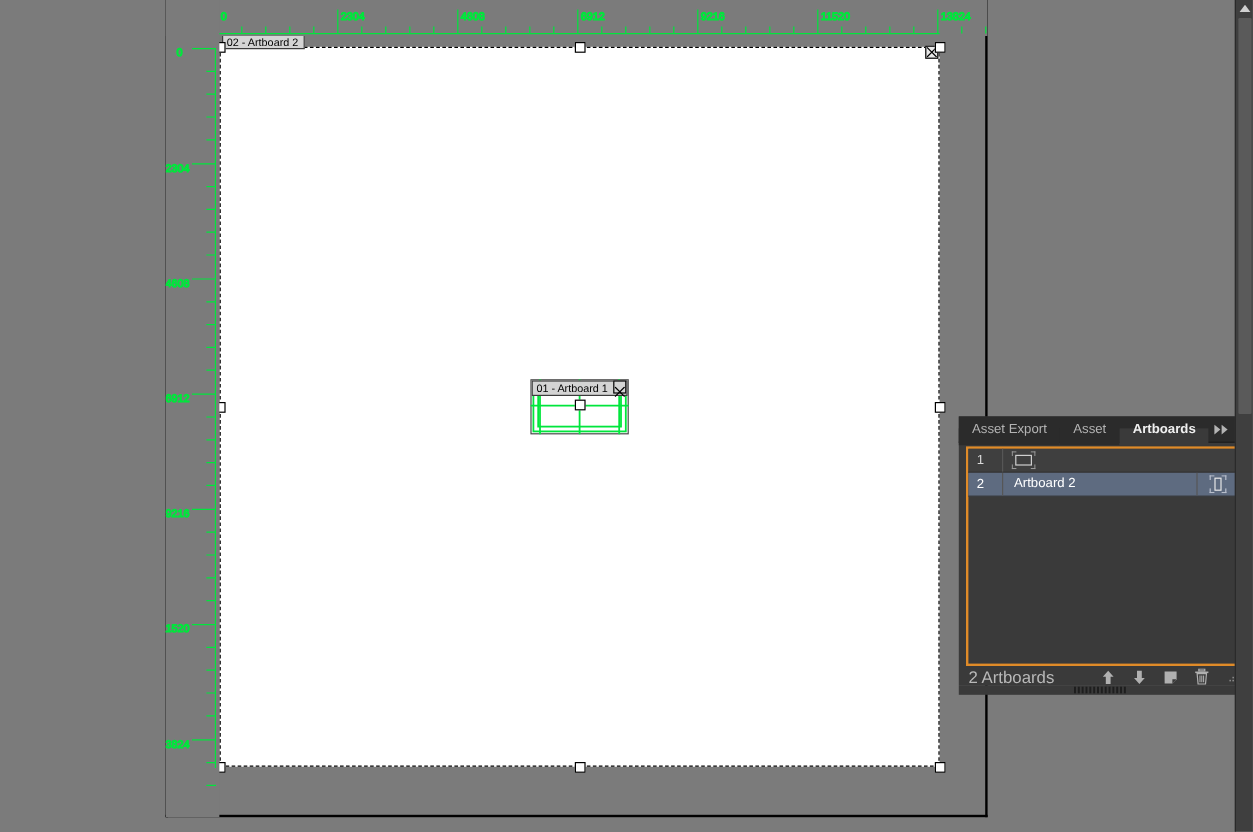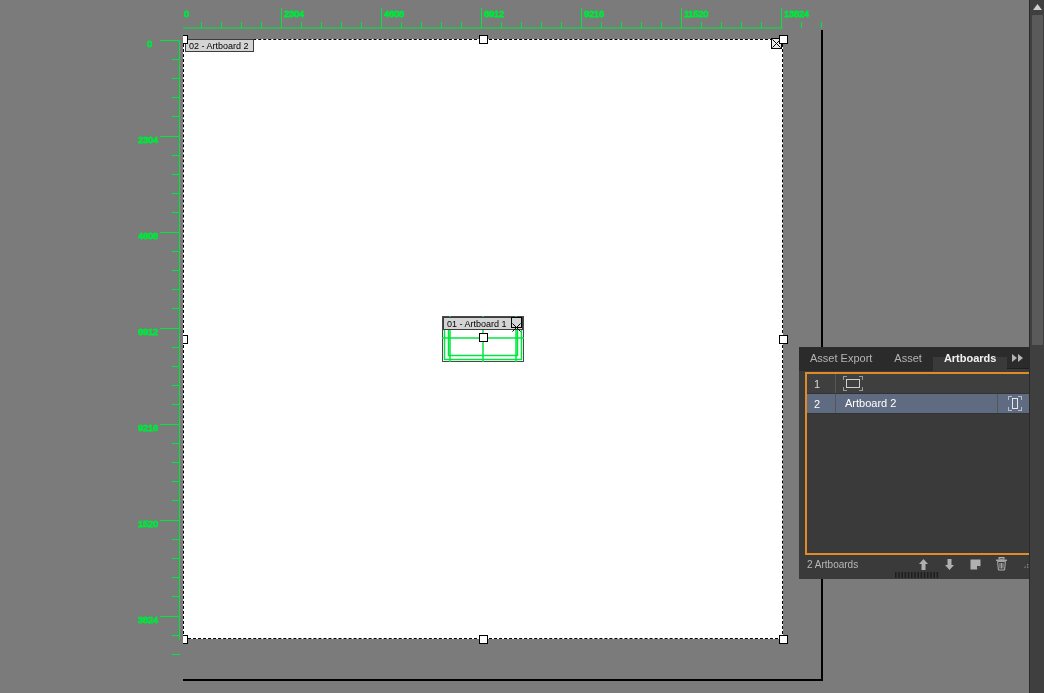--- a/index.html
+++ b/index.html
@@ -69,21 +69,21 @@
     content: "";
     position: absolute;
     inset: 0;
     border: 1px dashed #000;
   }
 
   
   #artboard2-label {
     position: absolute;
     left: 183px;
-    top: 39px;
+    top: 28px;
     height: 13px;
     padding: 0 4px 0 3px;
     background: #d4d4d4;
     border: 1px solid #3c3c3c;
     color: #000;
     font-size: 9px;
     line-height: 13px;
     white-space: nowrap;
     box-sizing: border-box;
   }
@@ -270,21 +270,21 @@
     position: absolute;
     left: 0;
     top: 210px;
     width: 238px;
     height: 14px;
     display: flex;
     align-items: center;
   }
   #ab-count {
     padding-left: 8px;
-    font-size: 10px;
+    font-size: 14px;
     color: #b8b8b8;
     white-space: nowrap;
   }
   #footer-spacer { flex: 1 1 auto; }
   .footer-btn {
     width: 26px;
     display: flex;
     align-items: center;
     justify-content: center;
   }

